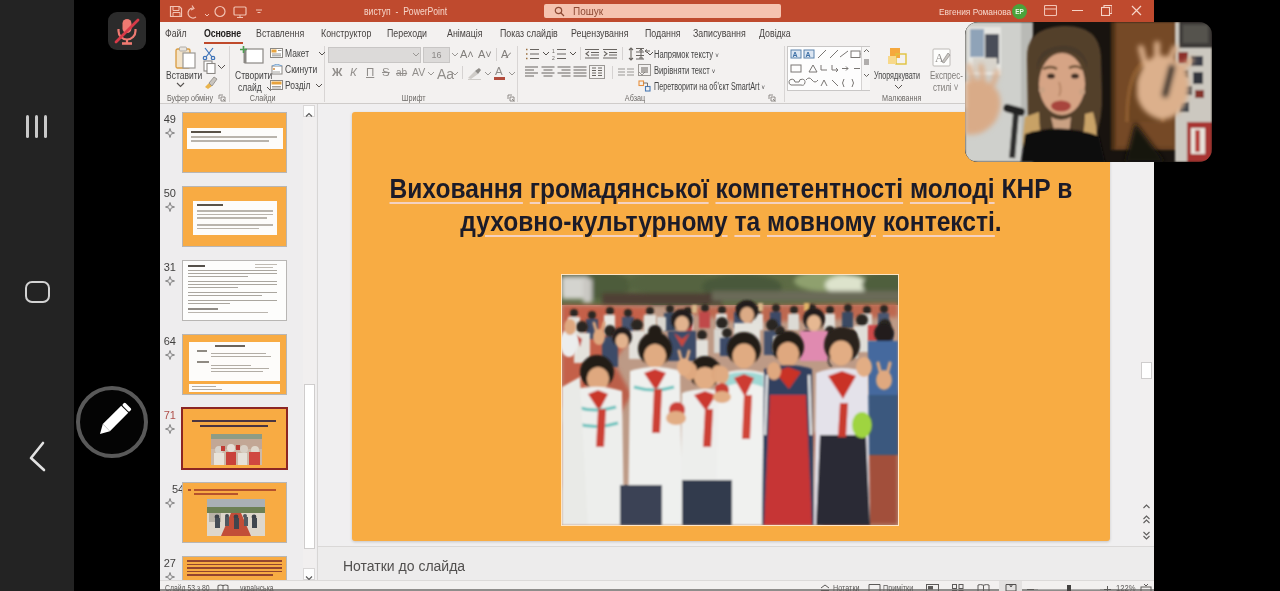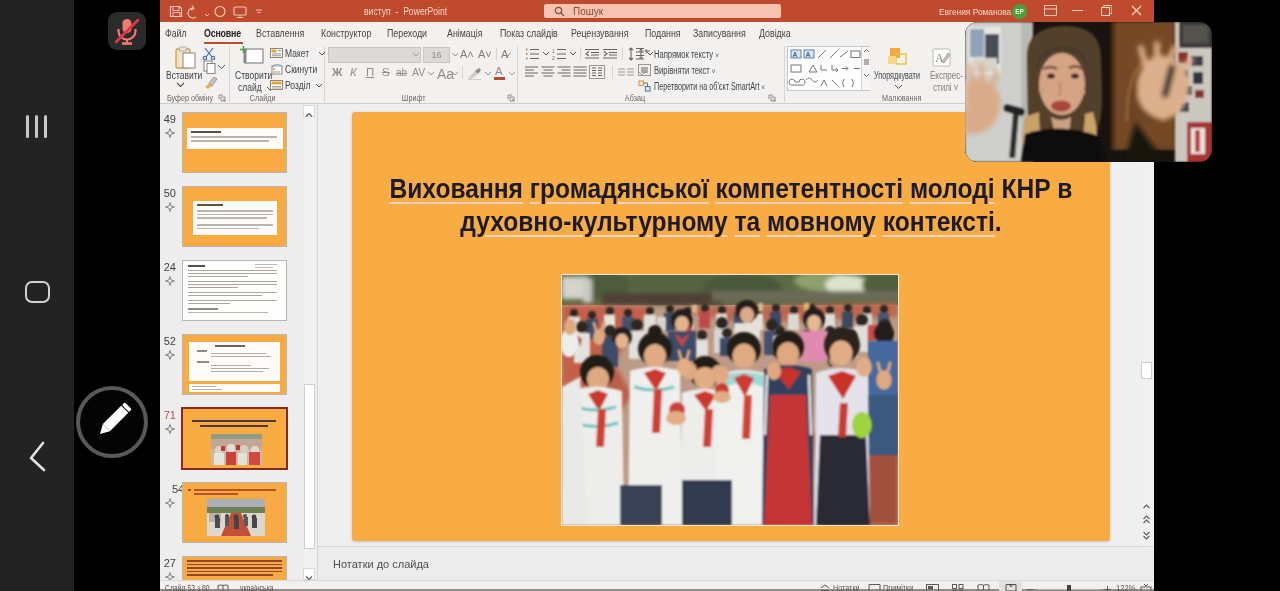--- a/index.html
+++ b/index.html
@@ -359,22 +359,22 @@
         <path d="M10 14 L16 5 L18 7 L12 15 Z" fill="#c8c5c1" stroke="#8f8c89" stroke-width="0.7"></path>
       </svg>
       <span class="rtxt" style="left:770px; top:26px; color:#807d7a; transform:scaleX(0.8); transform-origin:0 0;">Експрес-</span>
       <span class="rtxt" style="left:773px; top:38px; color:#807d7a; transform:scaleX(0.8); transform-origin:0 0;">стилі ˅</span>
       <span class="glabel sx" style="left:718px; width:56px;">Малювання</span>
     </div>
     <div id="ribline" class="abs"></div>
     <div id="thumbpanel" class="abs">
       <span class="tnum" style="top:9px;">49</span>
       <span class="tnum" style="top:83px;">50</span>
-      <span class="tnum" style="top:157px;">24</span>
-      <span class="tnum" style="top:231px;">52</span>
+      <span class="tnum" style="top:157px;">31</span>
+      <span class="tnum" style="top:231px;">64</span>
       <span class="tnum" style="top:305px; color:#b0504b;">71</span>
       <span class="tnum" style="top:379px;padding-left:12px;">54</span>
       <span class="tnum" style="top:453px;">27</span>
       <svg class="tstar" style="top:24px;" viewBox="0 0 10 10">
           <path d="M5 0.5 L6.1 3.9 L9.5 5 L6.1 6.1 L5 9.5 L3.9 6.1 L0.5 5 L3.9 3.9 Z" fill="none" stroke="#828282" stroke-width="1"></path>
         </svg>
       <svg class="tstar" style="top:98px;" viewBox="0 0 10 10">
           <path d="M5 0.5 L6.1 3.9 L9.5 5 L6.1 6.1 L5 9.5 L3.9 6.1 L0.5 5 L3.9 3.9 Z" fill="none" stroke="#828282" stroke-width="1"></path>
         </svg>
       <svg class="tstar" style="top:172px;" viewBox="0 0 10 10">
@@ -709,21 +709,21 @@
             <path d="M92 114 L100 114 L98 158 L90 158 Z" fill="#cc4035"></path>
             <path d="M143 134 L151 134 L149 172 L141 172 Z" fill="#cc4035"></path>
             <path d="M182 120 L190 120 L188 164 L180 164 Z" fill="#d04438"></path>
             <path d="M278 128 L286 128 L284 162 L276 162 Z" fill="#c93a2f"></path>
           </g>
         </svg>
         </div>
       </div>
     </div>
     <div id="notes" class="abs">
-        <span style="position:absolute;left:15px;top:11px;font-size:11px;color:#514f4e;">Нотатки до слайда</span>
+        <span style="position:absolute;left:25px;top:11px;font-size:14px;color:#514f4e;">Нотатки до слайда</span>
       </div>
     <div class="abs" style="left:980px; top:104px; width:14px; height:442px; background:#f1efef;">
       <div class="abs" style="left:0.5px; top:258px; width:11px; height:17px; background:#fff; border:1px solid #cfcdcd;"></div>
       <svg class="abs" style="left:1px; top:398px;" width="11" height="42" viewBox="0 0 11 42">
         <g fill="none" stroke="#5f5d5c" stroke-width="1.1">
           <path d="M2.5 6 L5.5 3 L8.5 6"></path>
           <path d="M2.5 17 L5.5 14 L8.5 17 M2.5 21 L5.5 18 L8.5 21"></path>
           <path d="M2.5 30 L5.5 33 L8.5 30 M2.5 34 L5.5 37 L8.5 34"></path>
         </g>
       </svg>

